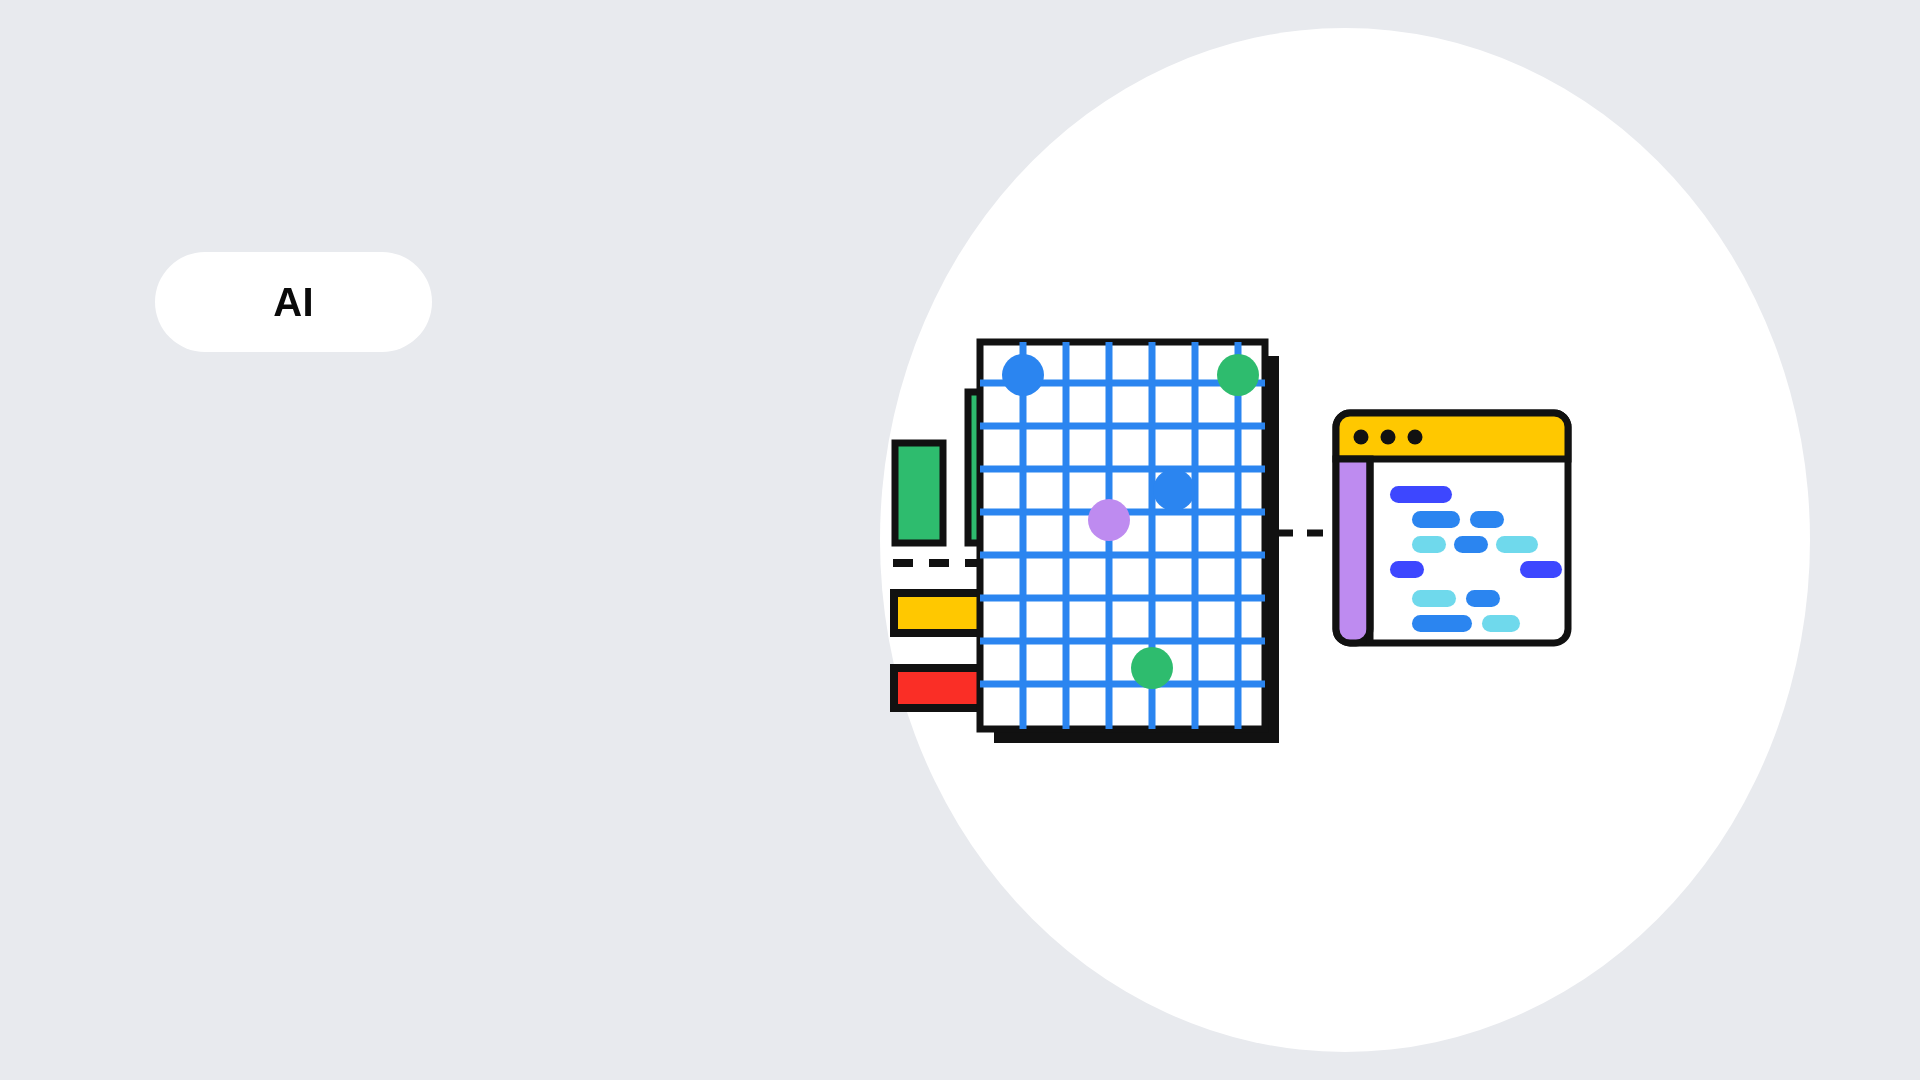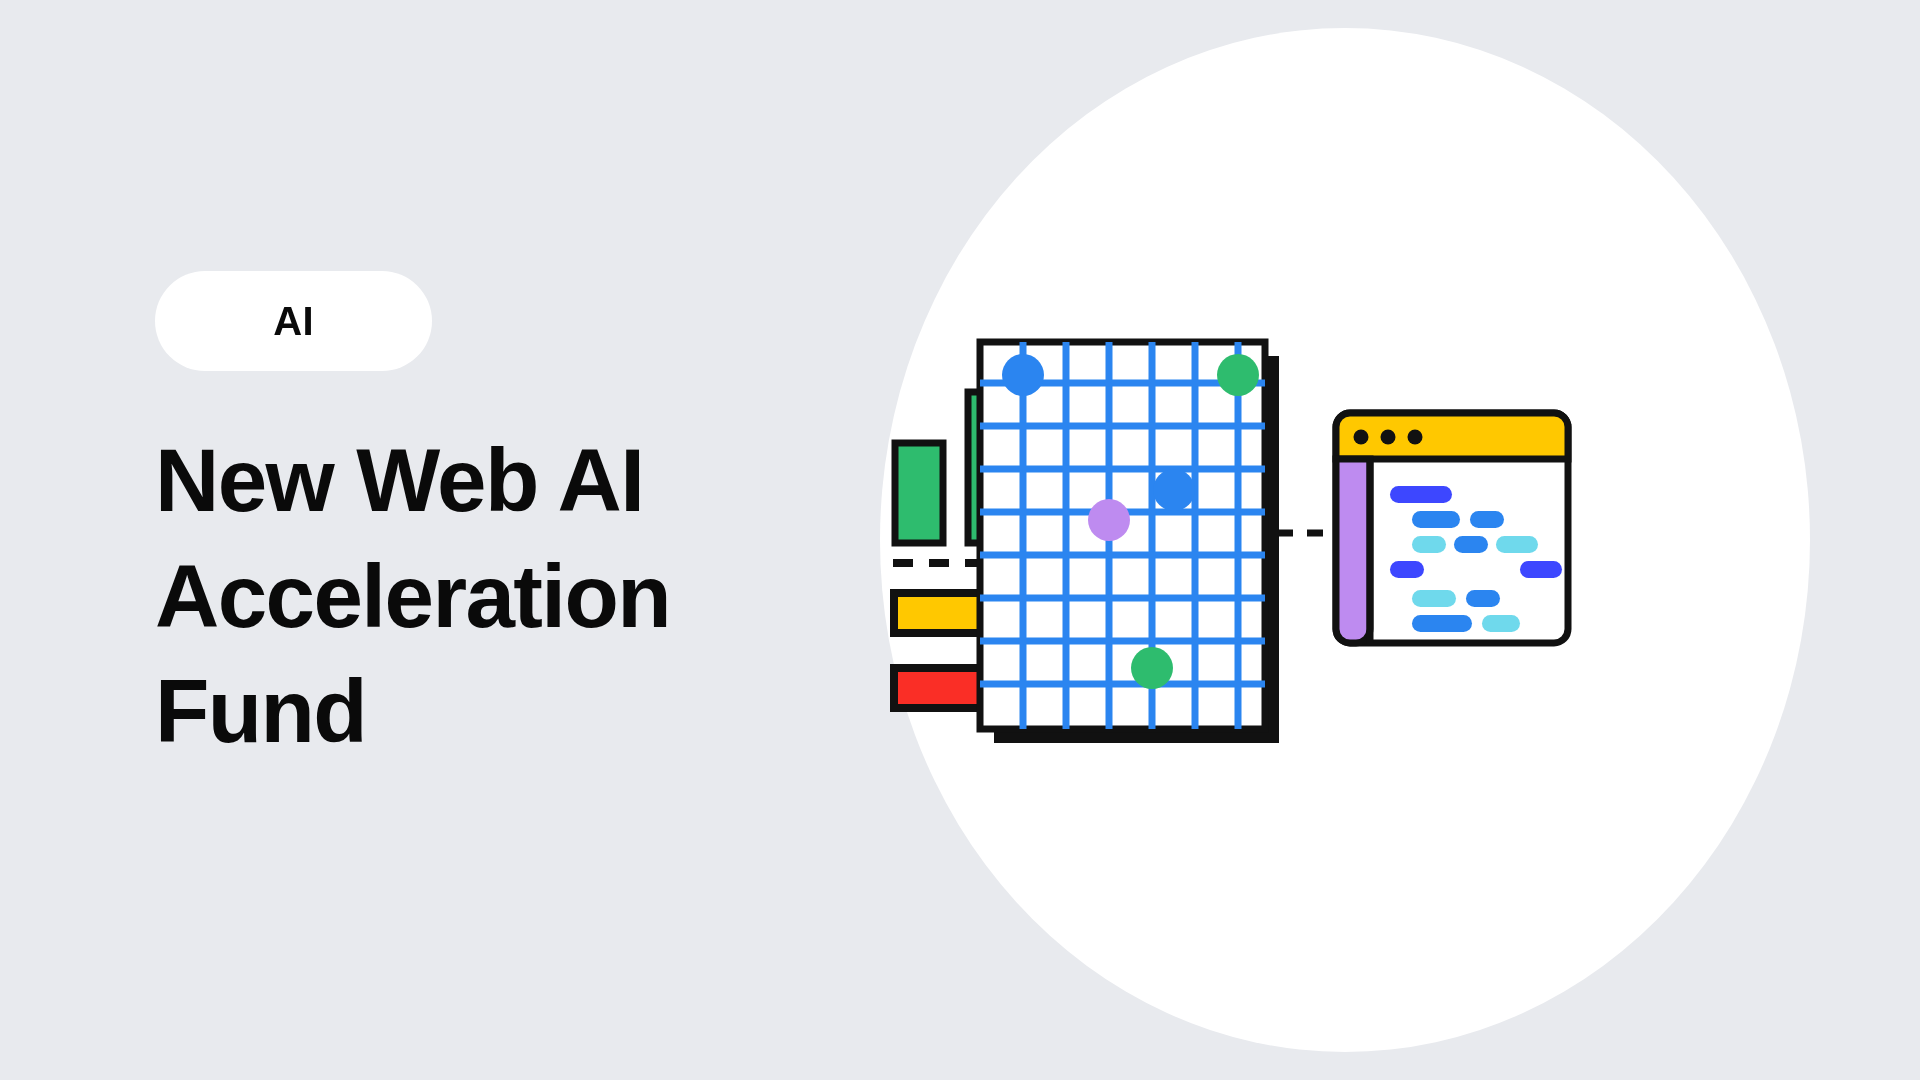--- a/index.html
+++ b/index.html
@@ -19,21 +19,21 @@
     inset: 0;
     width: 1920px;
     height: 1080px;
     background: #E8EAEE;
   }
 
   
   #left-panel {
     position: absolute;
     left: 155px;
-    top: 271px;
+    top: 252px;
     width: 720px;
   }
   #ai-badge {
     display: inline-flex;
     align-items: center;
     justify-content: center;
     background: #FFFFFF;
     border-radius: 999px;
     width: 277px;
     height: 100px;
@@ -81,23 +81,20 @@
 </style>
 </head>
 <body>
 
 <div id="stage">
 
   <div id="left-panel">
     <div id="ai-badge">
       <span id="ai-badge-label">AI</span>
     </div>
-    <h1 id="headline">New Web AI
-Acceleration
-Fund</h1>
   </div>
 
   <div id="illustration">
     <div id="circle-bg"></div>
 
     <svg id="art-svg" width="930" height="1024" viewBox="0 0 930 1024">
 
       <g>
         <rect x="15" y="415" width="48" height="100" fill="#2EBC6E" stroke="#111111" stroke-width="7"></rect>
         <rect x="88" y="364" width="48" height="151" fill="#2EBC6E" stroke="#111111" stroke-width="7"></rect>

